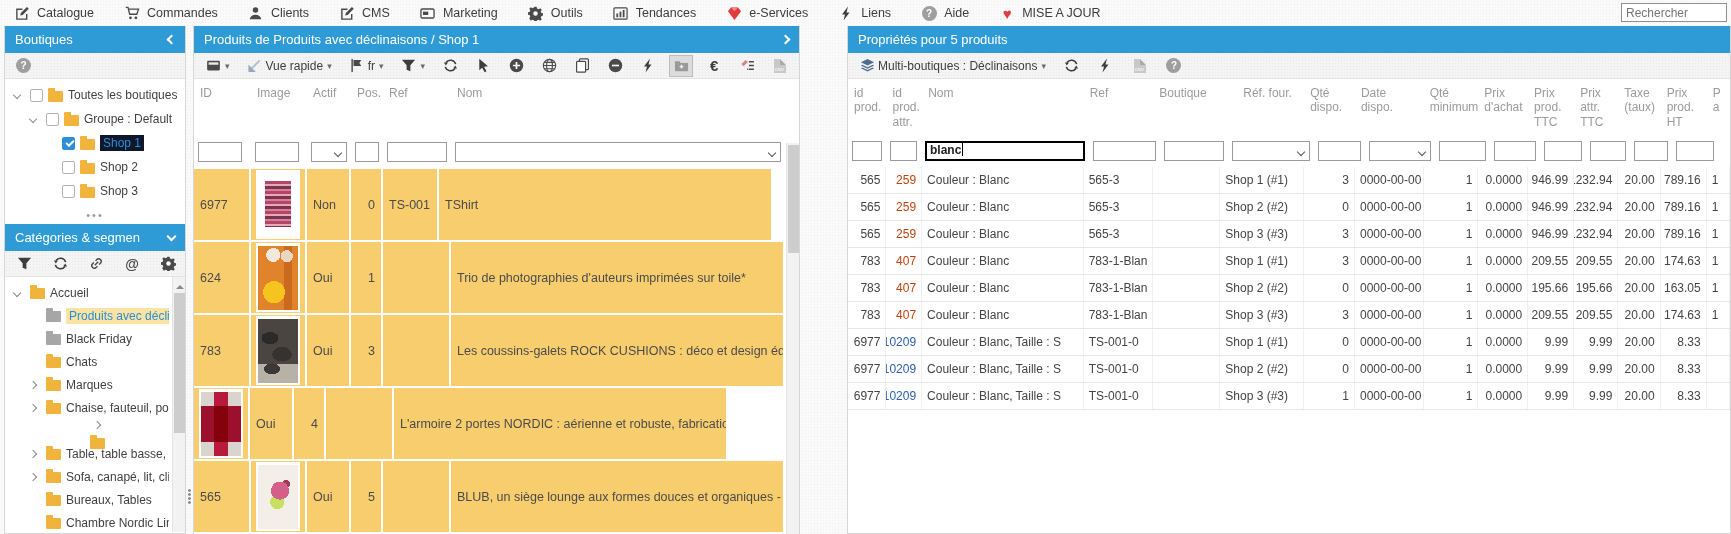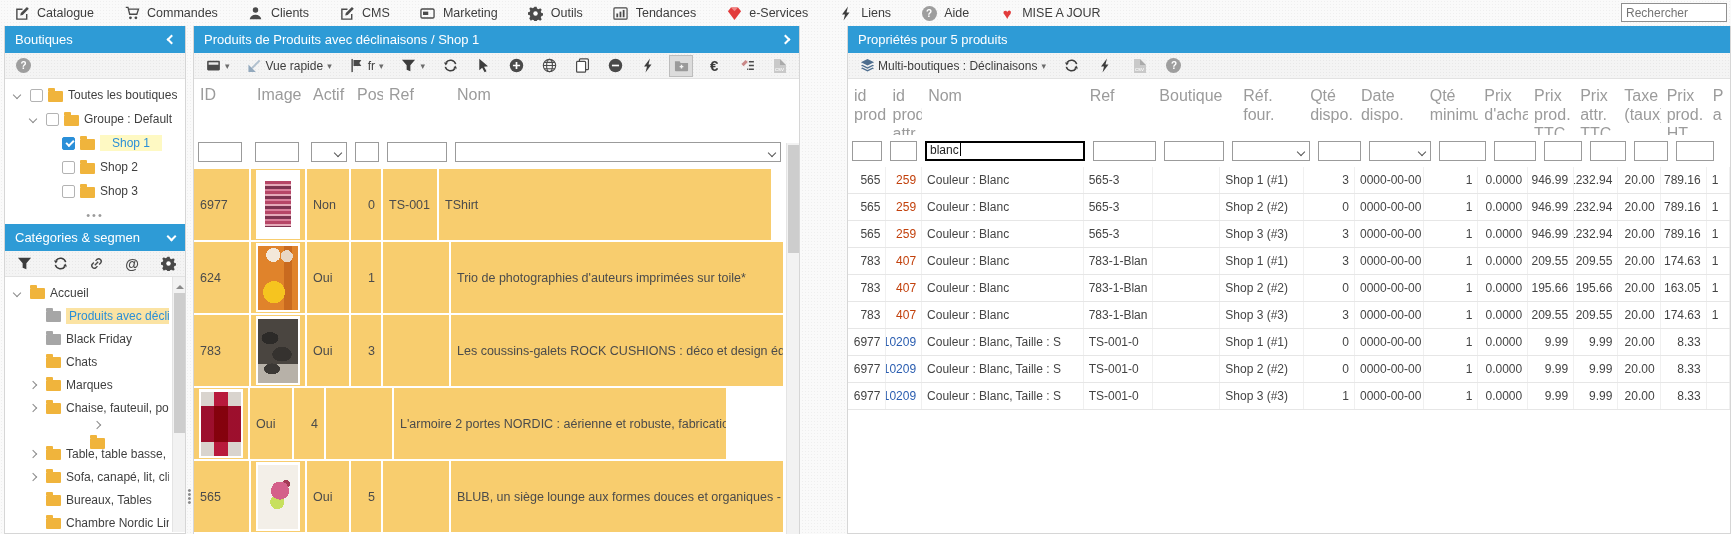--- a/index.html
+++ b/index.html
@@ -53,41 +53,41 @@
   .cb { width:13px; height:13px; border:1px solid #b3b3b3; background:#fff; border-radius:2px; flex:0 0 auto; position:relative;}
   .cb.checked { background:#2a8fd8; border-color:#2a8fd8; }
   .cb.checked::after { content:""; position:absolute; left:2.5px; top:2.5px; width:6px; height:3px;
                        border-left:2px solid #fff; border-bottom:2px solid #fff; transform:rotate(-45deg); }
   .folder { position:relative; width:15px; height:11px; background:#f0b43c; border-radius:1px; flex:0 0 auto; margin-top:2px;}
   .folder::before { content:""; position:absolute; top:-3px; left:0; width:7px; height:3px; background:inherit; border-radius:1px 1px 0 0; }
   .folder.gray { background:#a6a6a6; }
   .tlabel { white-space:nowrap; overflow:hidden; }
   .trow.selected .tlabel { color:#2a8fd8; }
   .trow.hl .tlabel { background:#fbe3a3; color:#2a8fd8; padding:1px 3px; }
-  .trow.shopsel .tlabel { background:#fef9c3; color:#2a8fd8; padding:1px 12px; }
+  .trow.shopsel .tlabel { background:#0f172a; color:#2a8fd8; padding:1px 3px; }
 
   .hsplit { position:absolute; left:0; width:100%; height:16px; text-align:center; color:#9a9a9a; font-size:11px; letter-spacing:2px; line-height:14px;}
   .vgrip { position:absolute; left:186px; top:462px; width:7px; color:#8a8a8a; font-size:11px; line-height:4px; text-align:center;}
 
   
   .vscroll { position:absolute; width:13px; background:#f2f2f2; border-left:1px solid #e4e4e4; }
   .vthumb { position:absolute; left:1px; width:11px; background:#cdcdcd; }
   .sarrow { position:absolute; left:3px; top:4px; width:0; height:0; border:4px solid transparent; border-bottom-color:#8a8a8a; }
 
   
-  .grid-head { display:flex; font-size:16px; color:#9b9b9b; background:#fff; }
+  .grid-head { display:flex; font-size:12px; color:#9b9b9b; background:#fff; }
   .gh { padding:7px 6px 0 6px; overflow:hidden; white-space:nowrap; }
   .grid-filter { display:flex; align-items:center; }
   .gf { padding:0 4px; display:flex; align-items:center; }
   .finput { height:20px; width:100%; border:1px solid #9b9b9b; background:#fff; font-size:12px; padding:0 3px;
             font-family:"Liberation Sans",sans-serif; color:#222;}
   .fselect { position:relative; }
   .fselect::after { content:""; position:absolute; right:5px; top:7px; width:5px; height:5px;
                     border-right:1.6px solid #555; border-bottom:1.6px solid #555; transform:rotate(45deg); }
-  .finput.focused { border:2px solid #000; }
+  .finput.focused { border:2px solid #000;font-weight:bold; }
   .tcaret { display:inline-block; width:1px; height:13px; background:#000; margin-left:1px; vertical-align:-2px; }
 
   .mrow { display:flex; border-bottom:2px solid #fff; height:73px; }
   .mcell { background:#f8cd6e; border-right:2px solid #fff; display:flex; align-items:center;
            font-size:12.5px; color:#4b4b4b; padding:0 6px; white-space:nowrap; overflow:hidden; }
   .thumbbox { width:44px; height:69px; background:#fff; display:flex; align-items:center; justify-content:center; margin:0 auto;}
   .thumb { width:40px; height:64px; }
   .t-striped-sweater { background:#fff; background-image:repeating-linear-gradient(180deg,#b64667 0 3px,#e5a9b8 3px 5px,#7c3350 5px 8px,#d87f9a 8px 10px); background-size:26px 46px; background-position:center 8px; background-repeat:no-repeat; }
   .t-orange-chair { background:#e0832b; background-image:radial-gradient(circle at 40% 72%, #f6c41f 0 11px, transparent 11px),radial-gradient(circle at 38% 14%, #f3e8da 0 7px, transparent 7px),radial-gradient(circle at 72% 16%, #e9d7c4 0 6px, transparent 6px),linear-gradient(90deg, transparent 0 26px, #c96a1f 26px 34px, transparent 34px); }
   .t-black-pebbles { background:#6a655f; background-image:radial-gradient(ellipse 14px 10px at 30% 30%, #2c2a28 0 60%, transparent 61%),radial-gradient(ellipse 16px 12px at 60% 55%, #35322f 0 60%, transparent 61%),radial-gradient(ellipse 13px 9px at 35% 78%, #3b3835 0 60%, transparent 61%),linear-gradient(180deg,#4a4540 0 70%, #b7b1a8 70% 100%); }

